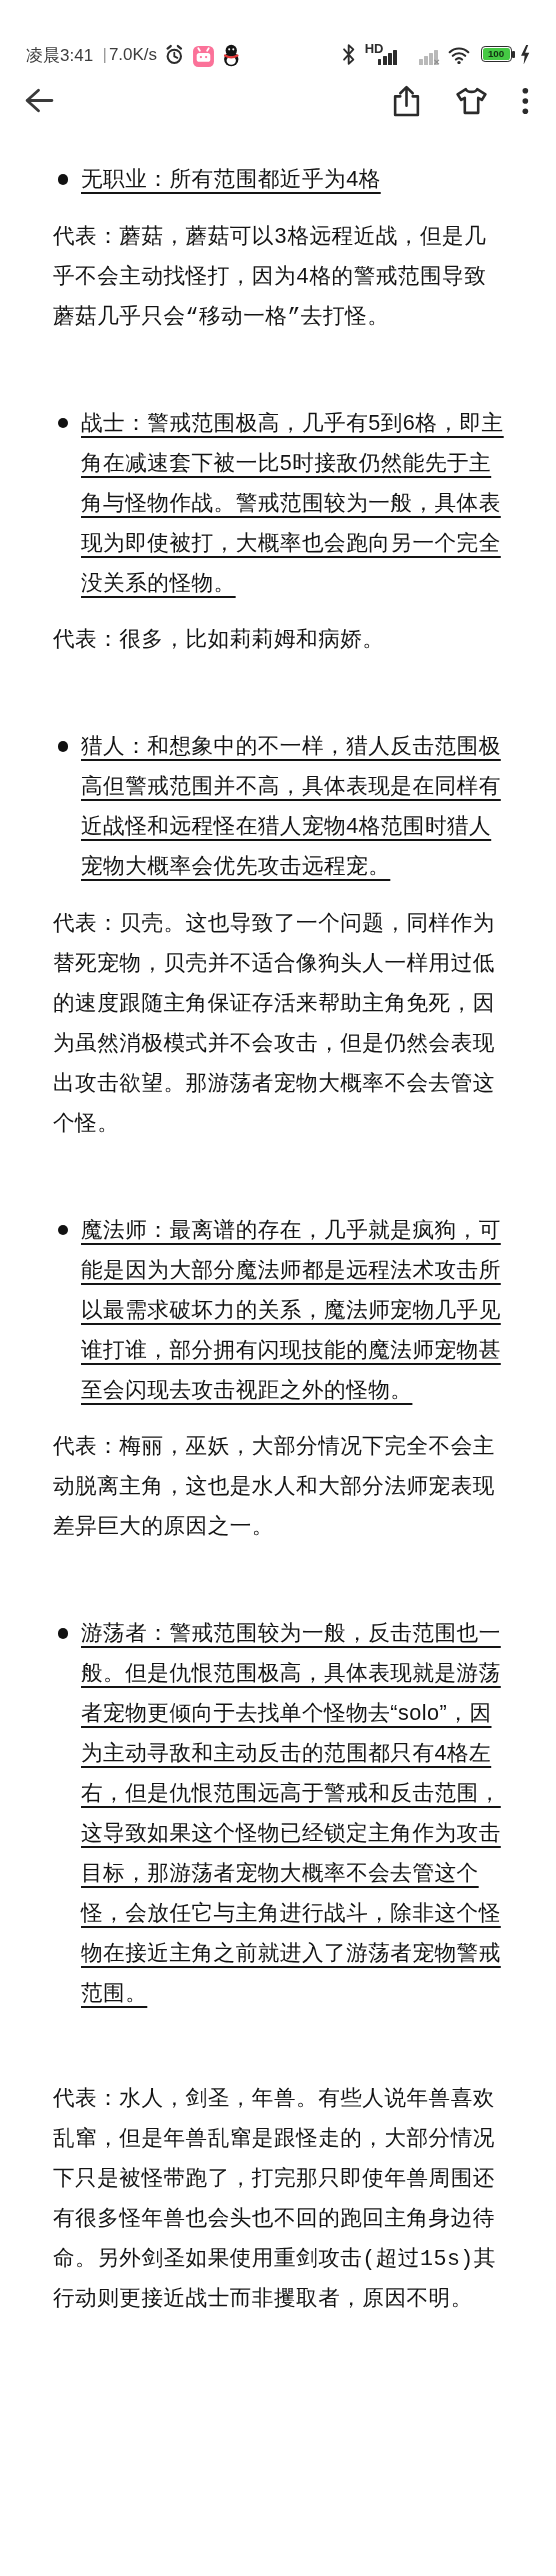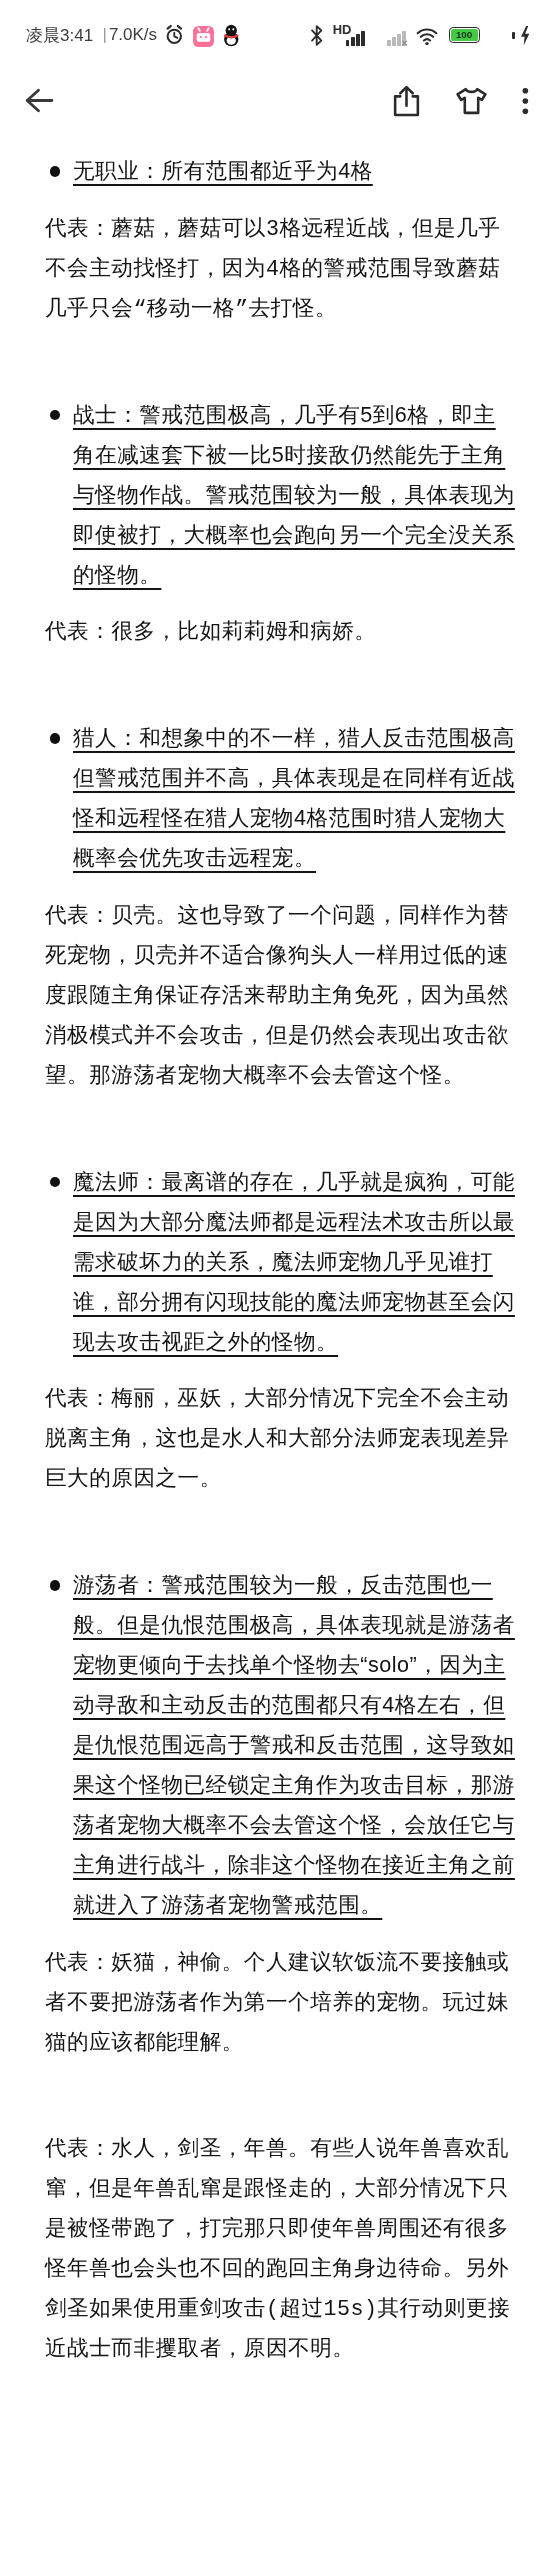--- a/index.html
+++ b/index.html
@@ -9,54 +9,54 @@
     background:#ffffff;
     overflow:hidden;
     font-family:"Liberation Sans", sans-serif;
     color:#141414;
   }
   
   .statusbar{
     height:67px;
     padding:23px 26px 0 26px;
     box-sizing:border-box;
-    display:flex;justify-content:space-between;align-items:flex-start;
+    display:flex;justify-content:space-between;align-items:flex-end;
     font-size:17px;color:#3d3d3d;
   }
   .sb-left,.sb-right{display:flex;align-items:center;}
   .sb-left > *{margin-right:7.2px;}
   .sb-right > *{margin-left:9.3px;}
   .sb-sep{color:#9a9a9a;margin:0 2.1px;}
   .sig{position:relative;width:32px;height:25px;}
   .sig .hd{position:absolute;top:-1px;left:0;font-size:13px;font-weight:700;color:#2c2c2c;}
   .bars{position:absolute;bottom:2.1px;right:0;display:flex;align-items:flex-end;}
   .bars i{display:block;width:3.6px;margin-left:1.5px;border-radius:0.5px;}
   .bars.dark i{background:#2c2c2c;}
   .bars.gray i{background:#b9b9b9;}
   .b1{height:5.7px;} .b2{height:8.8px;} .b3{height:12px;} .b4{height:15px;}
   .sig .simx{position:absolute;right:-2.1px;bottom:0;font-size:8.2px;color:#8f8f8f;font-weight:700;}
-  .battery{position:relative;width:36px;height:18.5px;padding-left:32px;}
+  .battery{position:relative;width:36px;height:18.5px;}
   .battery .shell{position:absolute;left:0;top:0.5px;width:31px;height:16.5px;border:1.5px solid #2c2c2c;border-radius:4.1px;box-sizing:border-box;background:#fff;}
   .battery .fill{position:absolute;left:2.1px;top:2.6px;width:27px;height:12.4px;border-radius:2.6px;background:#45c944;}
   .battery .pct{position:absolute;left:0;top:3.1px;width:31px;text-align:center;font-size:9.8px;font-weight:700;color:#123312;}
   .battery .nub{position:absolute;right:1.5px;top:6.2px;width:3.1px;height:6.2px;border-radius:1px;background:#2c2c2c;}
   
   .navbar{
     height:67px;
     padding:0 27px 0 23px;
     display:flex;justify-content:space-between;align-items:center;
   }
   .nav-right{display:flex;align-items:center;}
   .nav-right > *{margin-left:34px;}
   .icon-btn{background:none;border:none;padding:0;cursor:pointer;line-height:0;}
   
   .content{padding:13.4px 36px 0 41px;}
   ul.class-list{list-style:none;margin:0;padding:0;}
   ul.class-list li{margin:0 0 66px 0;}
-  p{margin:4px;font-size:21.6px;line-height:40px;letter-spacing:0.5px;color:#141414;}
+  p{margin:12px;font-size:21.6px;line-height:40px;letter-spacing:0.5px;color:#141414;}
   p.head{
     position:relative;
     padding-left:28px;
     text-decoration:underline;
     text-decoration-thickness:1.8px;
     text-underline-offset:6.2px;
   }
   p.head::before{
     content:"";
     position:absolute;left:5.2px;top:15px;
@@ -195,21 +195,20 @@
     </li>
 
     <li>
       <p class="head">魔法师：最离谱的存在，几乎就是疯狗，可能是因为大部分魔法师都是远程法术攻击所以最需求破坏力的关系，魔法师宠物几乎见谁打谁，部分拥有闪现技能的魔法师宠物甚至会闪现去攻击视距之外的怪物。</p>
       <p class="rep">代表：梅丽，巫妖，大部分情况下完全不会主动脱离主角，这也是水人和大部分法师宠表现差异巨大的原因之一。</p>
     </li>
 
 
     <li>
       <p class="head">游荡者：警戒范围较为一般，反击范围也一般。但是仇恨范围极高，具体表现就是游荡者宠物更倾向于去找单个怪物去“solo”，因为主动寻敌和主动反击的范围都只有4格左右，但是仇恨范围远高于警戒和反击范围，这导致如果这个怪物已经锁定主角作为攻击目标，那游荡者宠物大概率不会去管这个怪，会放任它与主角进行战斗，除非这个怪物在接近主角之前就进入了游荡者宠物警戒范围。</p>
-      <p class="rep">代表：妖猫，神偷。个人建议软饭流不要接触或者不要把游荡者作为第一个培养的宠物。玩过妹猫的应该都能理解。</p>
     </li>
 
     <li>
       <p class="rep">代表：水人，剑圣，年兽。有些人说年兽喜欢乱窜，但是年兽乱窜是跟怪走的，大部分情况下只是被怪带跑了，打完那只即使年兽周围还有很多怪年兽也会头也不回的跑回主角身边待命。另外剑圣如果使用重剑攻击(超过15s)其行动则更接近战士而非攫取者，原因不明。</p>
     </li>
 
   </ul>
   </div>
 
 </div>

